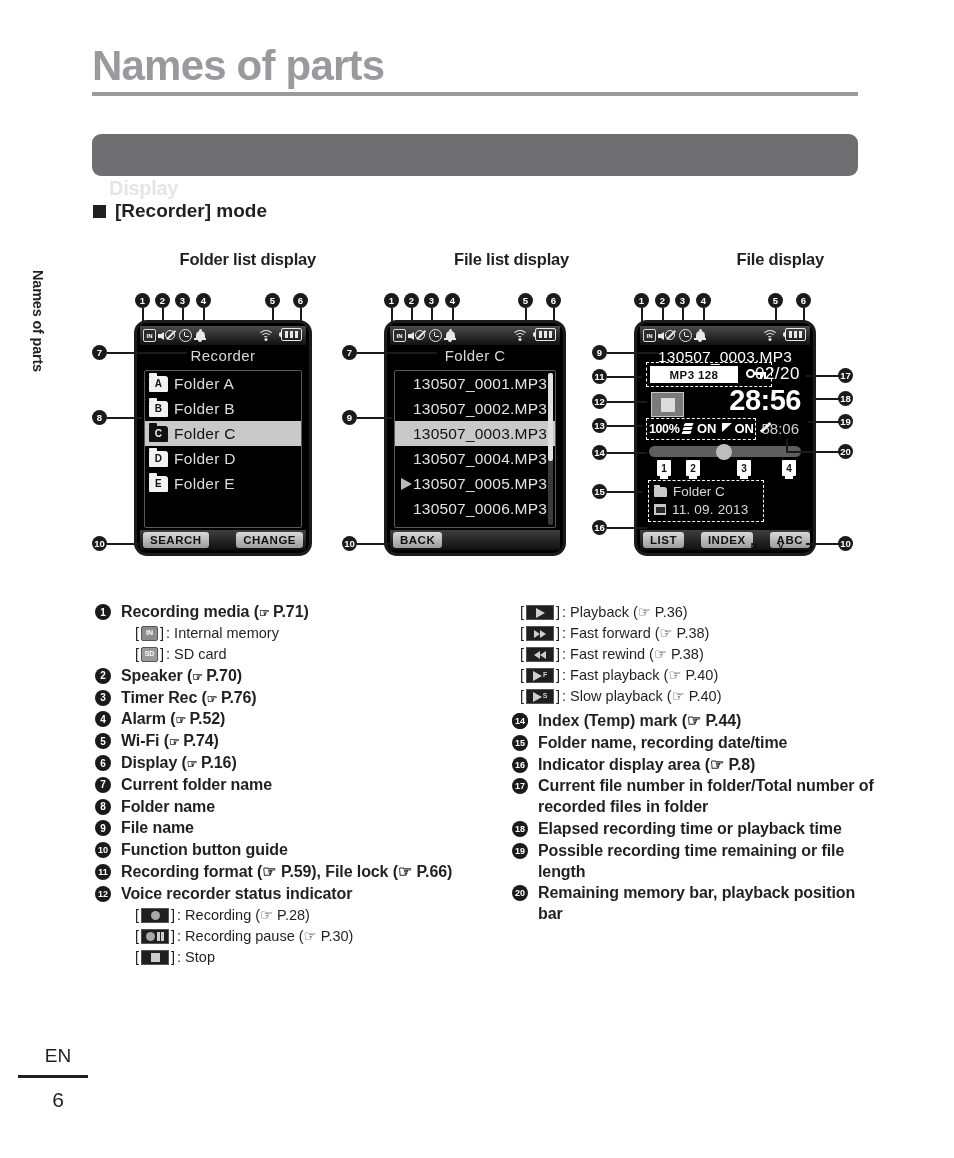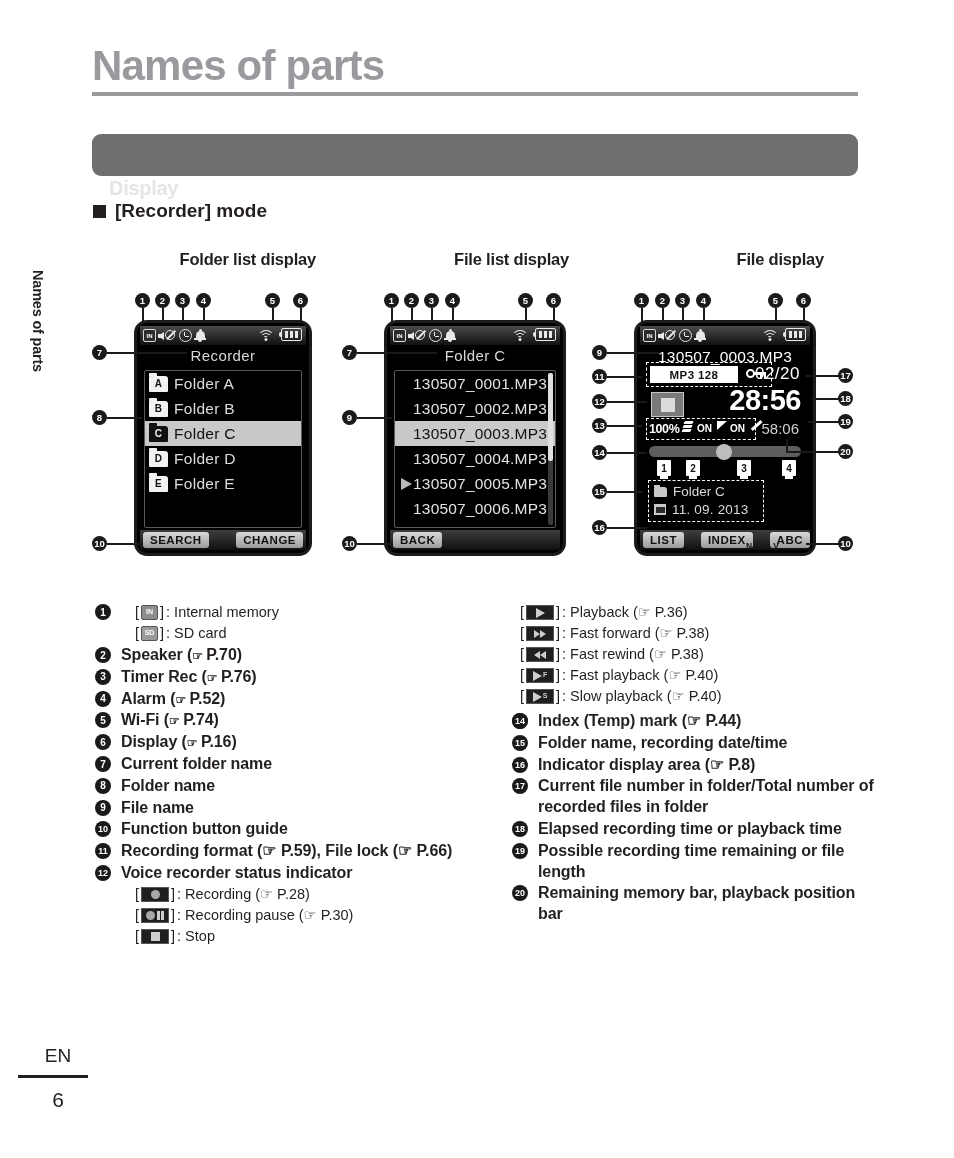--- a/index.html
+++ b/index.html
@@ -237,21 +237,21 @@
   .stopbox b { display:block; width:14px; height:14px; background:#dcdcdc; }
 
   .pct { position:absolute; left:9px; top:96px; color:#fff; font-size:12.5px; font-weight:bold; letter-spacing:-0.4px;}
   .dash-b { position:absolute; left:6px; top:92px; width:110px; height:22px; border:1.4px dashed #fff;}
   .mini-icons { position:absolute; left:42px; top:95px; display:flex; align-items:flex-end; gap:5px; color:#fff; font-size:8px; }
   .vd-ic { position:relative; width:14px; height:13px;}
   .vd-ic .l1,.vd-ic .l2,.vd-ic .l3 { position:absolute; width:9px; height:3.2px; background:#fff; border-radius:1px; transform:skewX(-28deg);}
   .vd-ic .l1 { left:2px; top:0px;} .vd-ic .l2 { left:1px; top:4px;} .vd-ic .l3 { left:0px; top:8px;}
   .vp-ic { position:relative; width:12px; height:13px;}
   .vp-ic .tri { position:absolute; left:0; top:0; width:0; height:0; border-left:10px solid #fff; border-bottom:9px solid transparent;}
-  .sub { font-size:10px; font-weight:bold; }
+  .sub { font-size:13px; font-weight:bold; }
   .pen-ic { position:relative; width:12px; height:13px; }
   .pen-ic:before { content:''; position:absolute; left:0; top:3px; width:13px; height:2.6px; background:#fff; transform:rotate(-42deg);}
 
   .cnt { position:absolute; right:10px; top:38px; color:#fff; font-size:17px; letter-spacing:0.5px;}
   .bigtime { position:absolute; right:9px; top:58px; color:#fff; font-size:29px; font-weight:bold; letter-spacing:-0.5px;}
   .remtime { position:absolute; right:11px; top:94px; color:#cfcfcf; font-size:15px;}
 
   .posbar {
     position:absolute; left:9px; right:9px; top:120px; height:11px;
     background:#5e5e5e; border-radius:6px;
@@ -687,20 +687,23 @@
 <div class="cal" style="left:838px; top:444px;">20</div>
 <div class="leader" style="left:786px; top:439px; width:2px; height:14px;"></div>
 <div class="leader" style="left:786px; top:451px; width:53px; height:2px;"></div>
 <div class="cal" style="left:838px; top:536px;">10</div>
 <div class="leader" style="left:806px; top:543px; width:33px; height:2px;"></div>
 
 <div class="legend" style="left:95px; top:602px; width:400px;">
 
   <div class="lg-item">
     <span class="lg-num">1</span>
+    <div class="lg-text">
+      <span>Recording media (</span><span class="hand">☞</span>&nbsp;<span class="pg">P.71</span><span>)</span>
+    </div>
     <div class="lg-sub">
       <span>[</span>
         <span class="badge-in">IN</span>
         <span>]</span>
         <span>: Internal memory</span>
     </div>
     <div class="lg-sub">
       <span>[</span>
         <span class="badge-sd">SD</span>
         <span>]</span>

